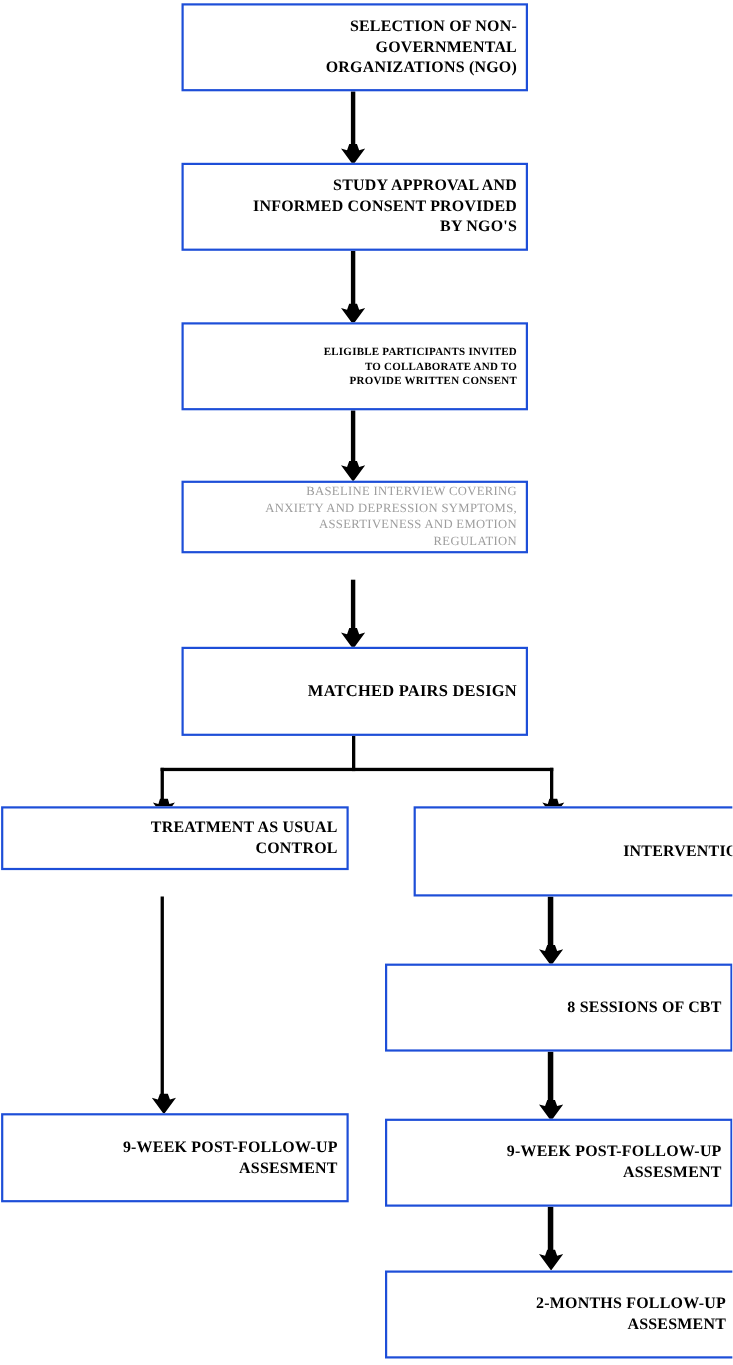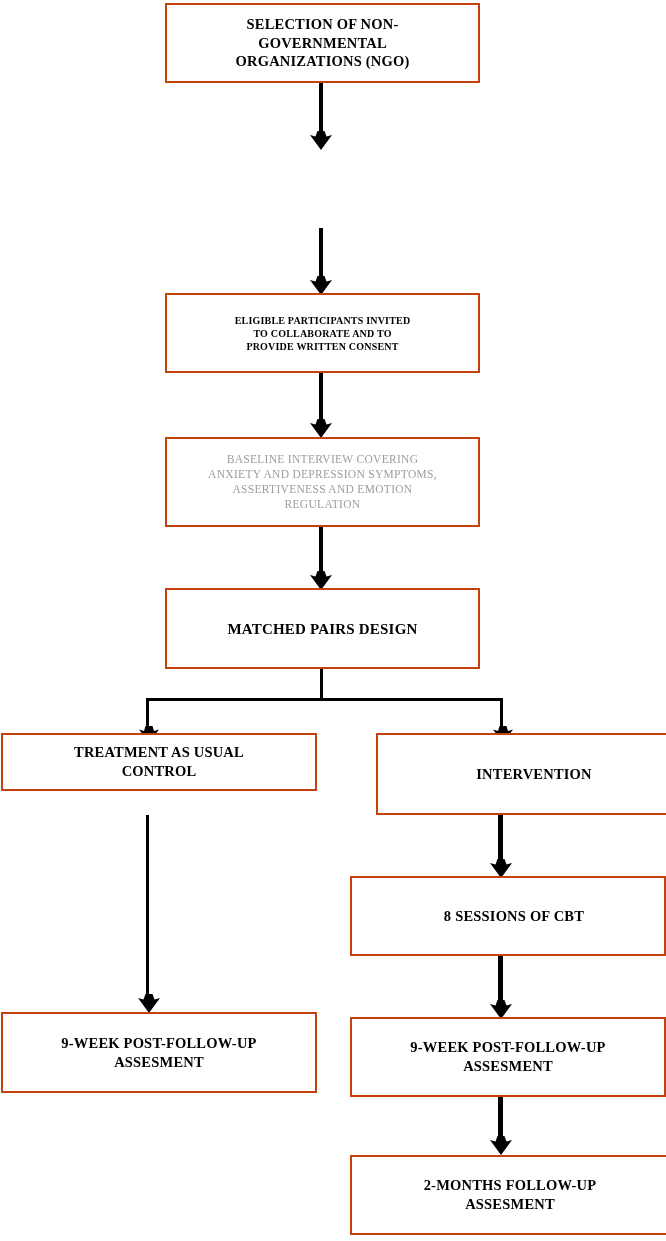--- a/index.html
+++ b/index.html
@@ -15,26 +15,26 @@
     width: 666px;
     height: 1241px;
     background: #ffffff;
     overflow: hidden;
   }
 
   
   .node {
     position: absolute;
     box-sizing: border-box;
-    border: 2px solid #c2410c;
+    border: 2px solid #1d4ed8;
     background: #ffffff;
     display: flex;
     align-items: center;
     justify-content: center;
-    text-align: center;
+    text-align: right;
     color: #000000;
     font-weight: bold;
     letter-spacing: 0.2px;
     line-height: 1.30;
     padding: 2px 8px;
   }
   .node .label {
     display: block;
     width: 100%;
     white-space: pre-line;
@@ -141,28 +141,33 @@
       <path d="M14 19 L3 4 L8.5 5.5 L10.5 0 L17.5 0 L19.5 5.5 L25 4 Z" fill="#000"></path>
     </svg>
   </div>
 
   <div class="node" style="left:165px; top:3px; width:315px; height:80px; font-size:14.5px;">
     <span class="label">SELECTION OF NON-
 GOVERNMENTAL
 ORGANIZATIONS (NGO)</span>
   </div>
 
+  <div class="node" style="left:165px; top:148px; width:315px; height:80px; font-size:14.5px;">
+    <span class="label">STUDY APPROVAL AND
+INFORMED CONSENT PROVIDED
+BY NGO'S</span>
+  </div>
 
   <div class="node" style="left:165px; top:293px; width:315px; height:80px; font-size:10px;">
     <span class="label">ELIGIBLE PARTICIPANTS INVITED
 TO COLLABORATE AND TO
 PROVIDE WRITTEN CONSENT</span>
   </div>
 
-  <div class="node faded" style="left:165px; top:437px; width:315px; height:90px; font-size:11.5px;">
+  <div class="node faded" style="left:165px; top:437px; width:315px; height:66px; font-size:11.5px;">
     <span class="label">BASELINE INTERVIEW COVERING
 ANXIETY AND DEPRESSION SYMPTOMS,
 ASSERTIVENESS AND EMOTION
 REGULATION</span>
   </div>
 
   <div class="node" style="left:165px; top:588px; width:315px; height:81px; font-size:15px; align-items:flex-start; padding-top:30px;">
     <span class="label">MATCHED PAIRS DESIGN</span>
   </div>
 

